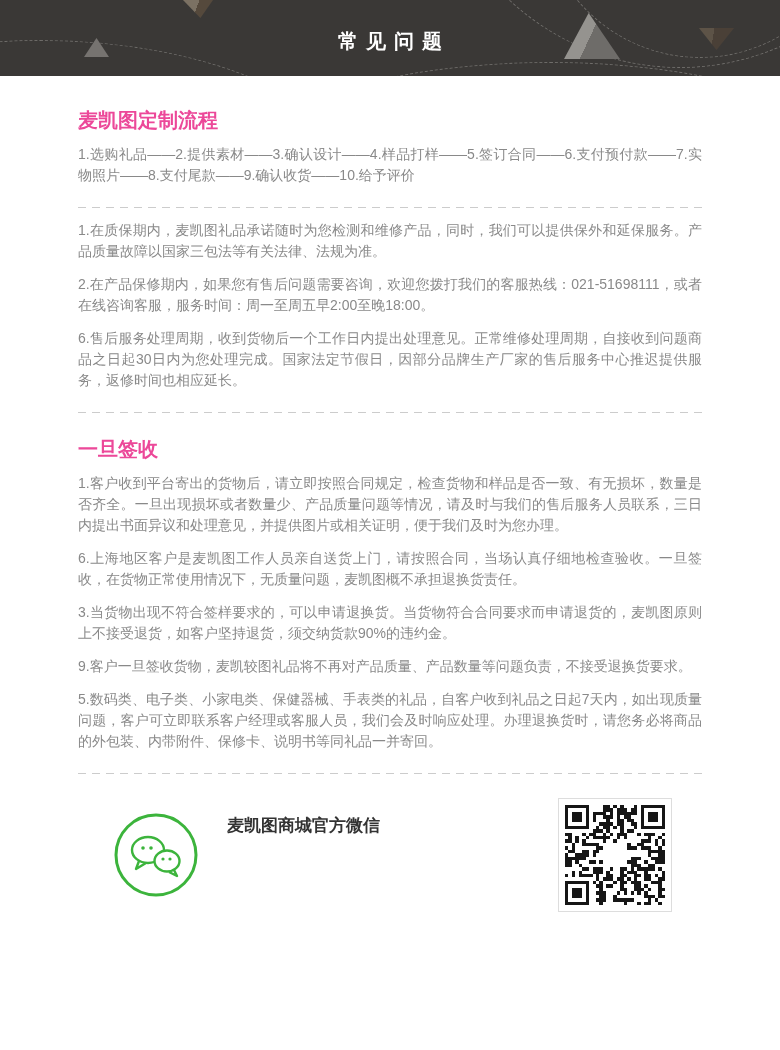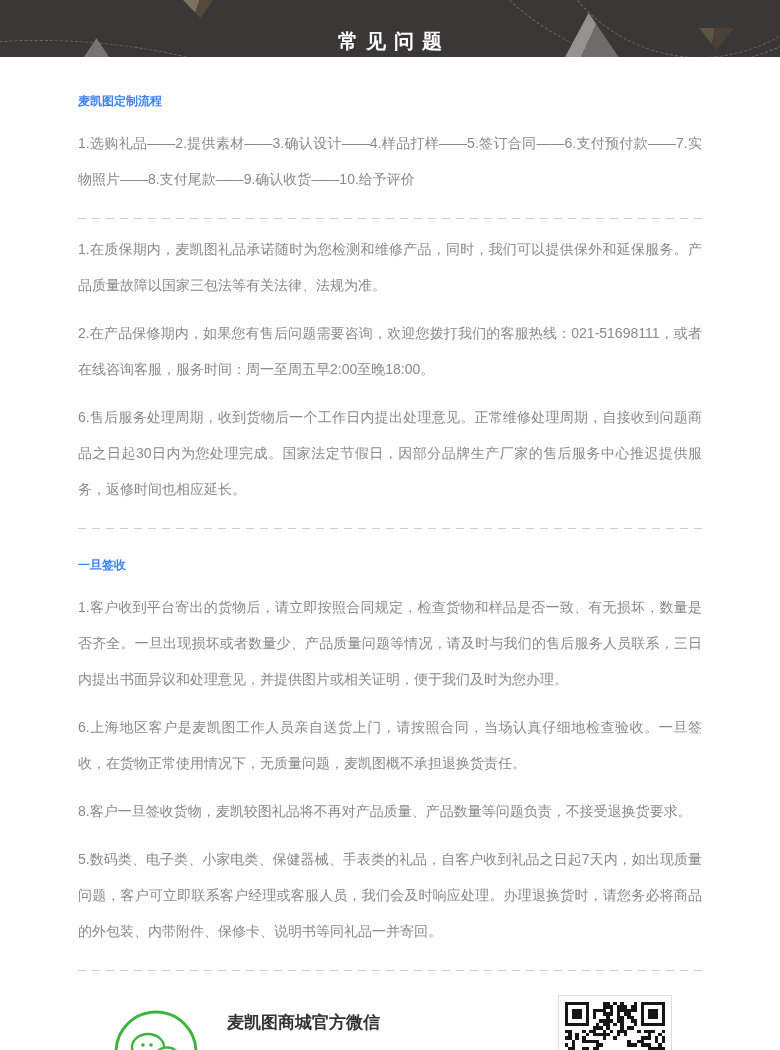--- a/index.html
+++ b/index.html
@@ -4,21 +4,21 @@
 <style>
   * { box-sizing: border-box; margin: 0; padding: 0; }
   html,body { width: 780px; }
   body {
     width: 780px; height: 1050px; overflow: hidden;
     background: #ffffff;
     font-family: "Liberation Sans", "DejaVu Sans", sans-serif;
   }
   
   .header {
-    position: relative; height: 57px; background: #3a3836; overflow: hidden;
+    position: relative; height: 76px; background: #3a3836; overflow: hidden;
   }
   .header-title {
     position: absolute; left: 0; right: 0; top: 28px;
     text-align: center; color: #ffffff; font-size: 20px; font-weight: bold;
     letter-spacing: 8px; text-indent: 8px;
   }
   .arc { position: absolute; border: 1px dashed #6f6d6a; border-radius: 50%; }
   .arc1 { width: 500px; height: 500px; left: 430px; top: -432px; }
   .arc2 { width: 320px; height: 320px; left: 540px; top: -262px; }
   .arc3 { width: 640px; height: 300px; left: -280px; top: 40px; }
@@ -30,24 +30,24 @@
   .tri-b { left: 84px; top: 38px; width: 25px; height: 19px;
     background: #767370; clip-path: polygon(50% 0, 100% 100%, 0 100%); }
   .tri-c { left: 564px; top: 13px; width: 56px; height: 46px;
     background: linear-gradient(115deg, #95938f 48%, #6e6c69 48%);
     clip-path: polygon(44% 0, 100% 100%, 0 100%); }
   .tri-d { left: 699px; top: 28px; width: 35px; height: 22px;
     background: linear-gradient(100deg, #5d5347 40%, #4a4037 40%);
     clip-path: polygon(0 0, 100% 0, 50% 100%); }
   
   .content { padding: 0 78px; }
-  .section h2 { font-size: 12px; font-weight: bold; color: #3b82f6;
+  .section h2 { font-size: 20px; font-weight: bold; color: #ec4899;
     margin-top: 24px; line-height: 24px; }
   .section.first h2 { margin-top: 32px; }
-  .section p { font-size: 14px; color: #898989; line-height: 36px;
+  .section p { font-size: 14px; color: #898989; line-height: 21px;
     margin-top: 12px; text-align: justify; }
   .divider { height: 1px; margin-top: 21px;
     background: repeating-linear-gradient(90deg, #cccccc 0 8px, transparent 8px 14px); }
   
   .footer { display: flex; align-items: flex-start; margin: 24px 108px 0 113px; }
   .wechat-logo { flex: 0 0 86px; height: 86px; margin-top: 14px; }
   .footer-info { margin-left: 28px; padding-top: 16px; }
   .footer-title { font-size: 17px; font-weight: bold; color: #333333; }
   .qr-box { margin-left: auto; position: relative; width: 114px; height: 114px;
     border: 1px solid #dddddd; background: #ffffff; padding: 6px; }
@@ -82,21 +82,22 @@
     <p>2.在产品保修期内，如果您有售后问题需要咨询，欢迎您拨打我们的客服热线：021-51698111，或者在线咨询客服，服务时间：周一至周五早2:00至晚18:00。</p>
     <p>6.售后服务处理周期，收到货物后一个工作日内提出处理意见。正常维修处理周期，自接收到问题商品之日起30日内为您处理完成。国家法定节假日，因部分品牌生产厂家的售后服务中心推迟提供服务，返修时间也相应延长。</p>
   </div>
 
   <div class="divider"></div>
 
   <div class="section">
     <h2>一旦签收</h2>
     <p>1.客户收到平台寄出的货物后，请立即按照合同规定，检查货物和样品是否一致、有无损坏，数量是否齐全。一旦出现损坏或者数量少、产品质量问题等情况，请及时与我们的售后服务人员联系，三日内提出书面异议和处理意见，并提供图片或相关证明，便于我们及时为您办理。</p>
     <p>6.上海地区客户是麦凯图工作人员亲自送货上门，请按照合同，当场认真仔细地检查验收。一旦签收，在货物正常使用情况下，无质量问题，麦凯图概不承担退换货责任。</p>
-    <p>8.客户一旦签收货物，麦凯较图礼品将不再对产品质量、产品数量等问题负责，不接受退换货要求。</p>
+    <p>3.当货物出现不符合签样要求的，可以申请退换货。当货物符合合同要求而申请退货的，麦凯图原则上不接受退货，如客户坚持退货，须交纳货款90%的违约金。</p>
+    <p>9.客户一旦签收货物，麦凯较图礼品将不再对产品质量、产品数量等问题负责，不接受退换货要求。</p>
     <p>5.数码类、电子类、小家电类、保健器械、手表类的礼品，自客户收到礼品之日起7天内，如出现质量问题，客户可立即联系客户经理或客服人员，我们会及时响应处理。办理退换货时，请您务必将商品的外包装、内带附件、保修卡、说明书等同礼品一并寄回。</p>
   </div>
 
   <div class="divider"></div>
 </div>
 
 <div class="footer">
 
   <div class="wechat-logo">
     <svg viewBox="0 0 86 86" width="86" height="86" fill="none" stroke="#3cb43c">

